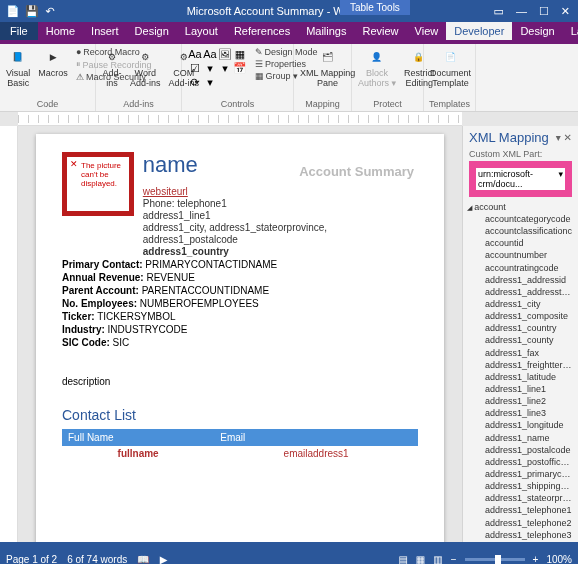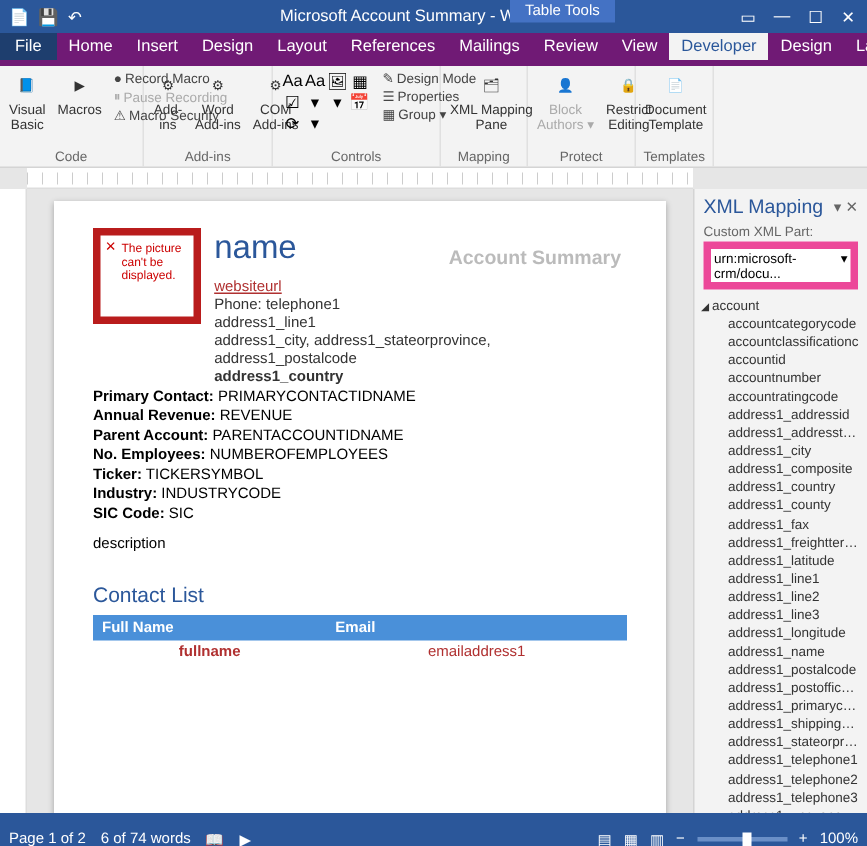--- a/index.html
+++ b/index.html
@@ -32,28 +32,28 @@
 .imgbox::before{content:"✕";color:#c00;font-size:9px;position:absolute;left:3px;top:2px}
 .imgbox .t{margin-left:10px}
 .headblock{display:inline-block;vertical-align:top;margin-left:6px}
 .name{color:#2b579a;font-size:22px}
 .website{color:#b03030;font-size:10px;text-decoration:underline}
 .line{font-size:10px;color:#333;margin-top:1px}
 .section{color:#2b579a;font-size:14px;margin-top:20px;margin-bottom:6px}
 .detail{font-size:10px;margin:2px 0}
 .detail b{font-weight:bold}
 .tbl{width:100%;margin-top:6px;border-collapse:collapse;font-size:10px}
-.tbl th{background:#4a90d9;color:#fff;text-align:left;padding:3px 6px;font-weight:bold}
+.tbl th{background:#4a90d9;color:#fff;text-align:left;padding:3px 6px;font-weight:normal}
 .tbl td{padding:2px 6px;color:#b03030}
 .tbl td:first-child{font-weight:bold}
 .panel{width:116px;background:#f3f3f3;border-left:1px solid #d4d4d4;display:flex;flex-direction:column}
 .panel-head{color:#2b579a;font-size:13px;padding:4px 6px;font-weight:normal;display:flex;align-items:center;justify-content:space-between}
 .panel-head .x{font-size:10px;color:#666}
 .panel-sub{font-size:9px;color:#666;padding:0 6px}
-.panel-sel{margin:2px 6px;border:5px solid #ec4899;background:#fff;font-size:9px;padding:1px 2px;display:flex;justify-content:space-between}
+.panel-sel{margin:2px 6px;border:7px solid #ec4899;background:#fff;font-size:9px;padding:1px 2px;display:flex;justify-content:space-between}
 .tree{flex:1;overflow:auto;font-size:9px;color:#333;padding:2px 4px}
 .tree .root{padding:1px 0}
 .tree .root::before{content:"◢ ";font-size:7px}
 .tree .child{padding:0 0 0 18px;white-space:nowrap;overflow:hidden;text-overflow:ellipsis;line-height:1.35}
 .statusbar{height:35px;background:#2b579a;color:#fff;display:flex;align-items:center;font-size:10px;padding:0 6px;gap:10px}
 .statusbar .right{margin-left:auto;display:flex;align-items:center;gap:8px}
 .zoom-slider{width:60px;height:3px;background:#6a8fc7;position:relative}
 .zoom-slider::after{content:"";position:absolute;left:50%;top:-3px;width:6px;height:9px;background:#fff}
 </style>
 </head>
@@ -210,21 +210,21 @@
       </div>
       <div id="details">
           <div class="detail"><b>Primary Contact:</b> PRIMARYCONTACTIDNAME</div>
           <div class="detail"><b>Annual Revenue:</b> REVENUE</div>
           <div class="detail"><b>Parent Account:</b> PARENTACCOUNTIDNAME</div>
           <div class="detail"><b>No. Employees:</b> NUMBEROFEMPLOYEES</div>
           <div class="detail"><b>Ticker:</b> TICKERSYMBOL</div>
           <div class="detail"><b>Industry:</b> INDUSTRYCODE</div>
           <div class="detail"><b>SIC Code:</b> SIC</div>
         </div>
-      <div style="margin-top:9px">description</div>
+      <div style="margin-top:28px">description</div>
       <div class="section">Contact List</div>
       <table class="tbl">
         <tbody>
             <tr>
               <th>Full Name</th>
               <th>Email</th>
             </tr>
         <tr>
               <td style="text-align:center">fullname</td>
               <td style="text-align:center">emailaddress1</td>

